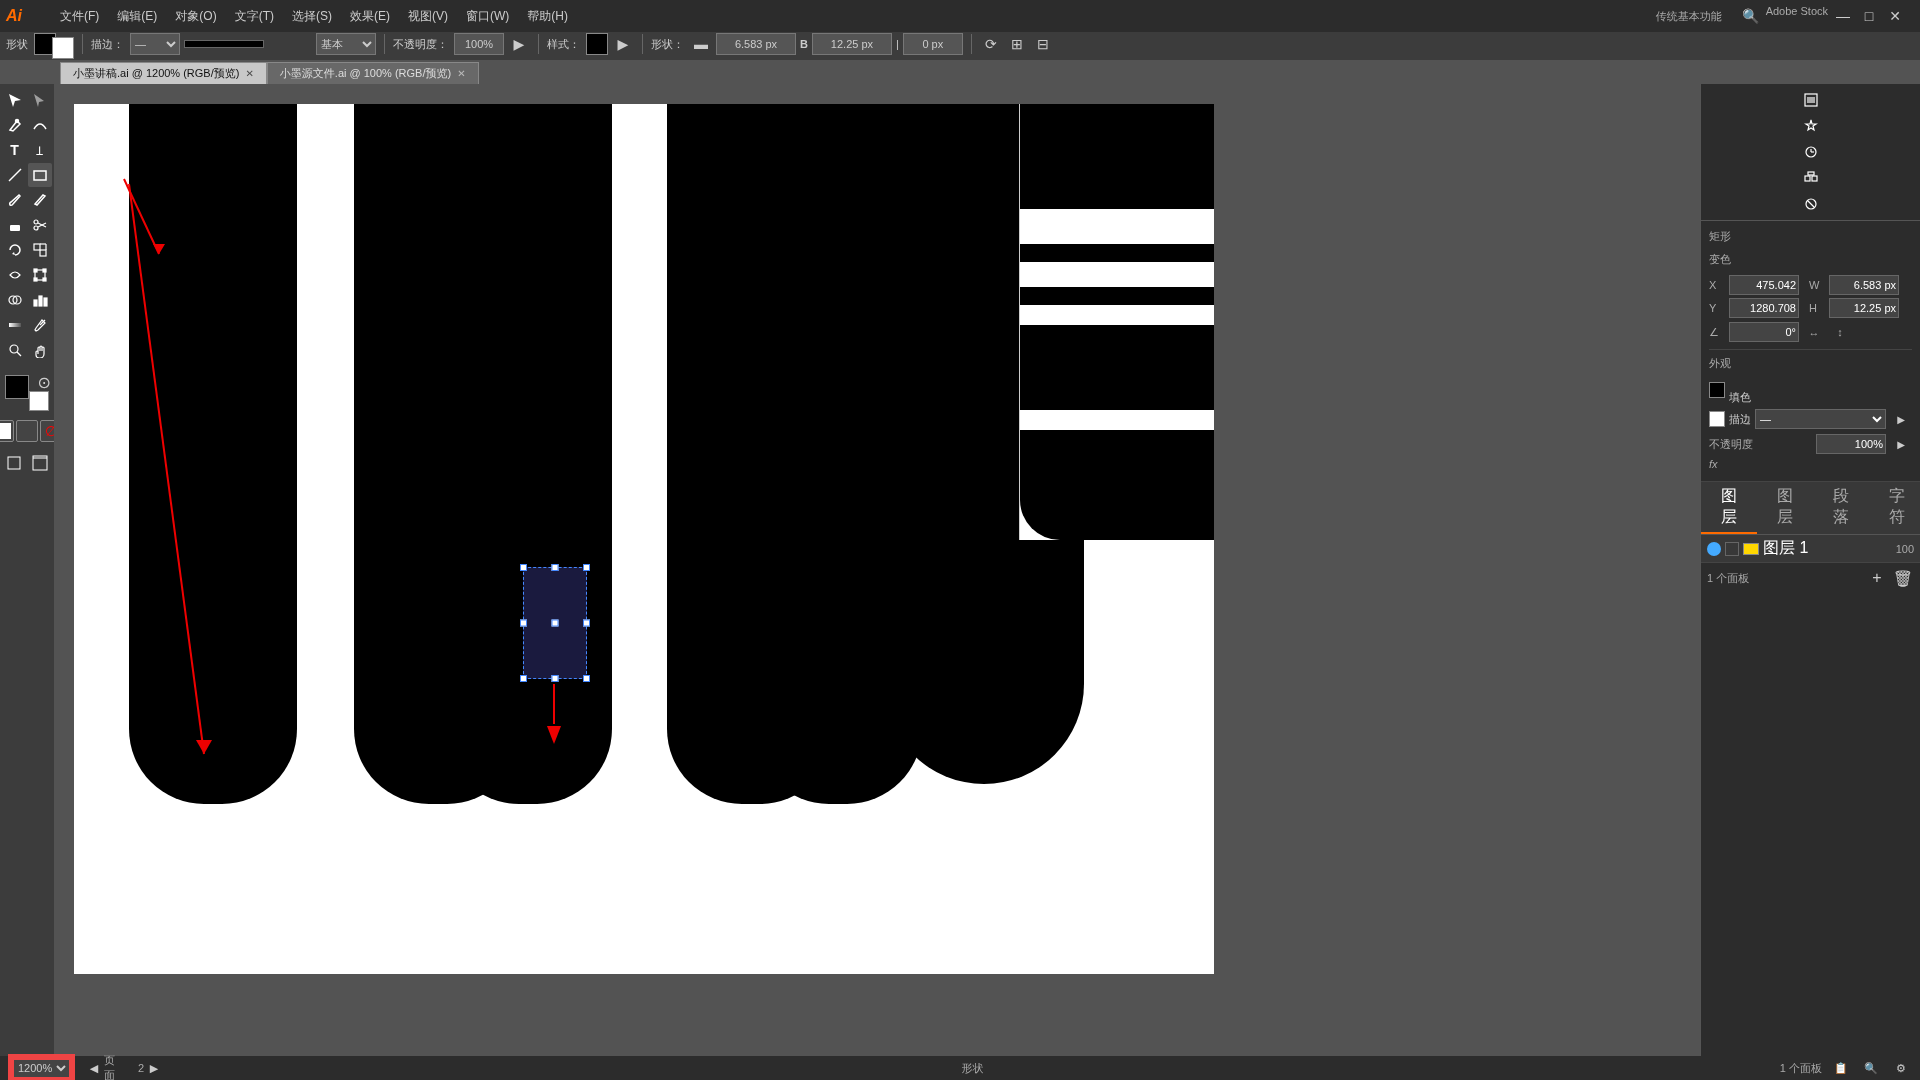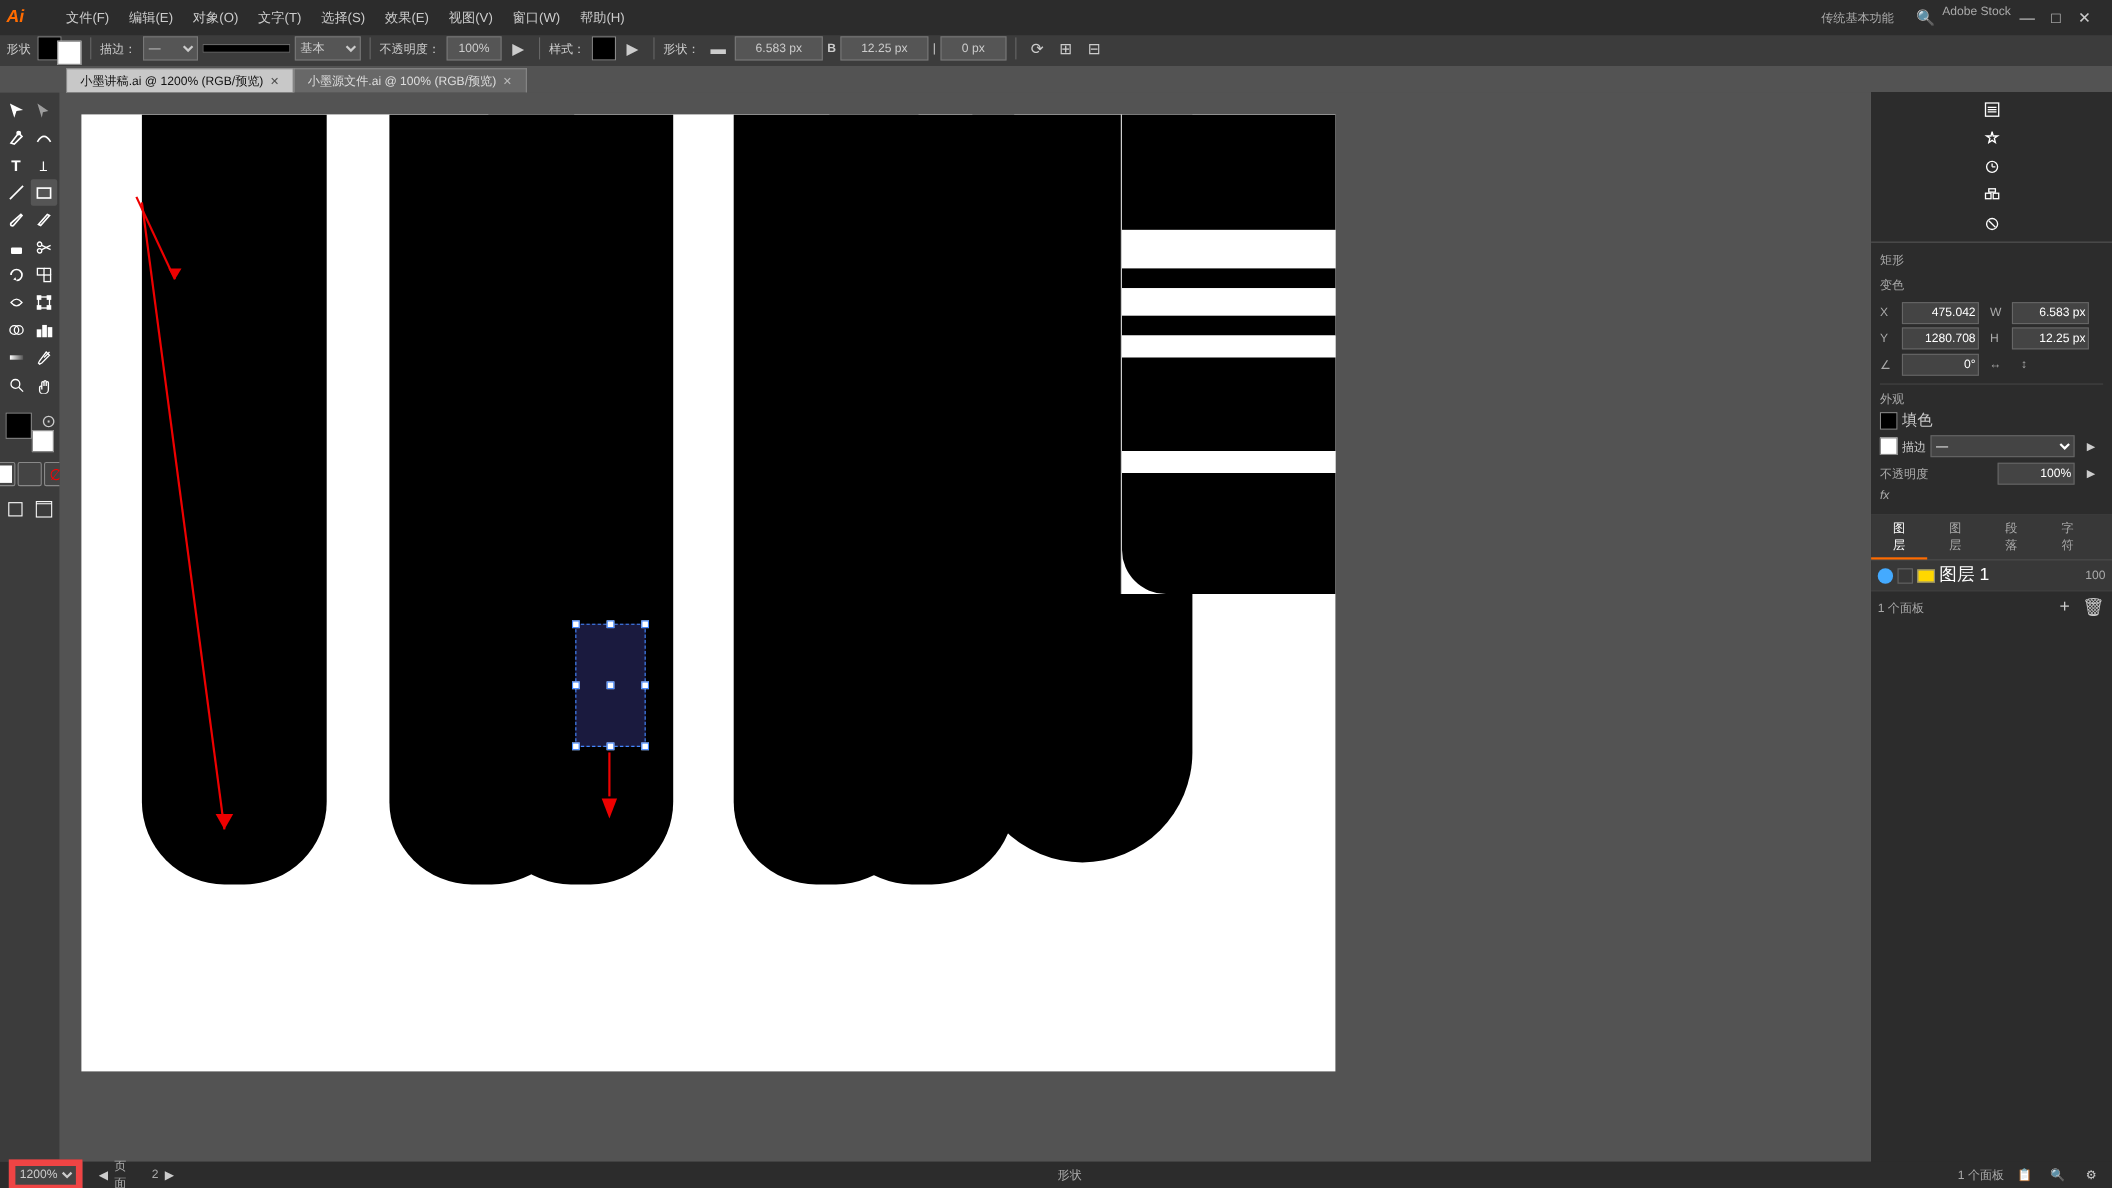--- a/index.html
+++ b/index.html
@@ -60,21 +60,21 @@
     .color-fg { width: 24px; height: 24px; background: #000; border: 1px solid #888; position: absolute; top: 0; left: 0; }
     .color-bg { width: 20px; height: 20px; background: #fff; border: 1px solid #888; position: absolute; bottom: 0; right: 0; }
     .color-reset { position: absolute; top: 0; right: 0; font-size: 9px; color: #ccc; cursor: pointer; }
 
     
     #right-panel {
       position: absolute; top: 84px; right: 0; width: 220px; bottom: 24px;
       background: #2c2c2c; border-left: 1px solid #555; z-index: 97; overflow-y: auto;
     }
     .panel-tabs { display: flex; background: #383838; border-bottom: 1px solid #555; }
-    .panel-tab { flex: 1; text-align: center; padding: 4px 20px; font-size: 11px; color: #aaa; cursor: pointer; }
+    .panel-tab { flex: 1; text-align: center; padding: 4px 20px; font-size: 16px; color: #aaa; cursor: pointer; }
     .panel-tab.active { color: #fff; border-bottom: 2px solid #ff6b00; }
     .panel-section { padding: 8px; border-bottom: 1px solid #444; }
     .panel-title { font-size: 11px; color: #aaa; margin-bottom: 4px; }
     .panel-row { display: flex; align-items: center; gap: 4px; margin-bottom: 3px; }
     .panel-label { font-size: 11px; color: #aaa; min-width: 16px; }
     .panel-input { background: #444; border: 1px solid #666; color: #fff; font-size: 11px; width: 70px; height: 20px; text-align: right; padding: 0 2px; }
     .panel-swatch { width: 16px; height: 16px; background: #000; border: 1px solid #888; }
     .panel-swatch.white { background: #fff; }
     .panel-btn { background: #555; border: 1px solid #777; color: #ccc; font-size: 11px; padding: 2px 8px; cursor: pointer; flex: 1; text-align: center; }
     .panel-select { background: #444; border: 1px solid #666; color: #fff; font-size: 11px; height: 20px; flex: 1; }
@@ -163,21 +163,21 @@
 <div id="toolbar">
   <span class="tool-label">形状</span>
   <div class="tool-swatch"></div>
   <div class="tool-swatch white" style="margin-left:-8px;margin-top:8px;"></div>
   <div class="tool-divider"></div>
   <span class="tool-label">描边：</span>
   <select class="tool-select" style="width:50px;">
     <option>—</option>
   </select>
   <div class="stroke-preview"></div>
-  <select class="tool-select" style="width:60px;">
+  <select class="tool-select" style="width:60px;margin-left:48px;">
     <option>基本</option>
   </select>
   <div class="tool-divider"></div>
   <span class="tool-label">不透明度：</span>
   <input class="tool-input opacity-input" type="text" value="100%" style="">
   <span class="tool-icon">▶</span>
   <div class="tool-divider"></div>
   <span class="tool-label">样式：</span>
   <div class="tool-swatch"></div>
   <span class="tool-icon">▶</span>
@@ -453,21 +453,21 @@
       <span class="panel-label">∠</span>
       <input class="panel-input" type="text" value="0°" style="">
       <span class="tool-icon" style="color:#aaa;font-size:11px;">↔</span>
       <span class="tool-icon" style="color:#aaa;font-size:11px;">↕</span>
     </div>
 
     <div style="margin-top:6px;border-top:1px solid #444;padding-top:6px;">
       <div style="font-size:11px;color:#aaa;margin-bottom:3px;">外观</div>
       <div class="panel-row">
         <div class="panel-swatch"></div>
-        <span style="font-size:14px;color:#ccc;flex:1;">填色</span>
+        <span style="font-size:11px;color:#ccc;flex:1;margin-top:16px;">填色</span>
       </div>
 
       <div class="panel-row">
         <div class="panel-swatch white"></div>
         <span style="font-size:11px;color:#ccc;">描边</span>
         <select class="panel-select">
           <option>—</option>
         </select>
         <span class="tool-icon" style="font-size:10px;">▶</span>
       </div>

